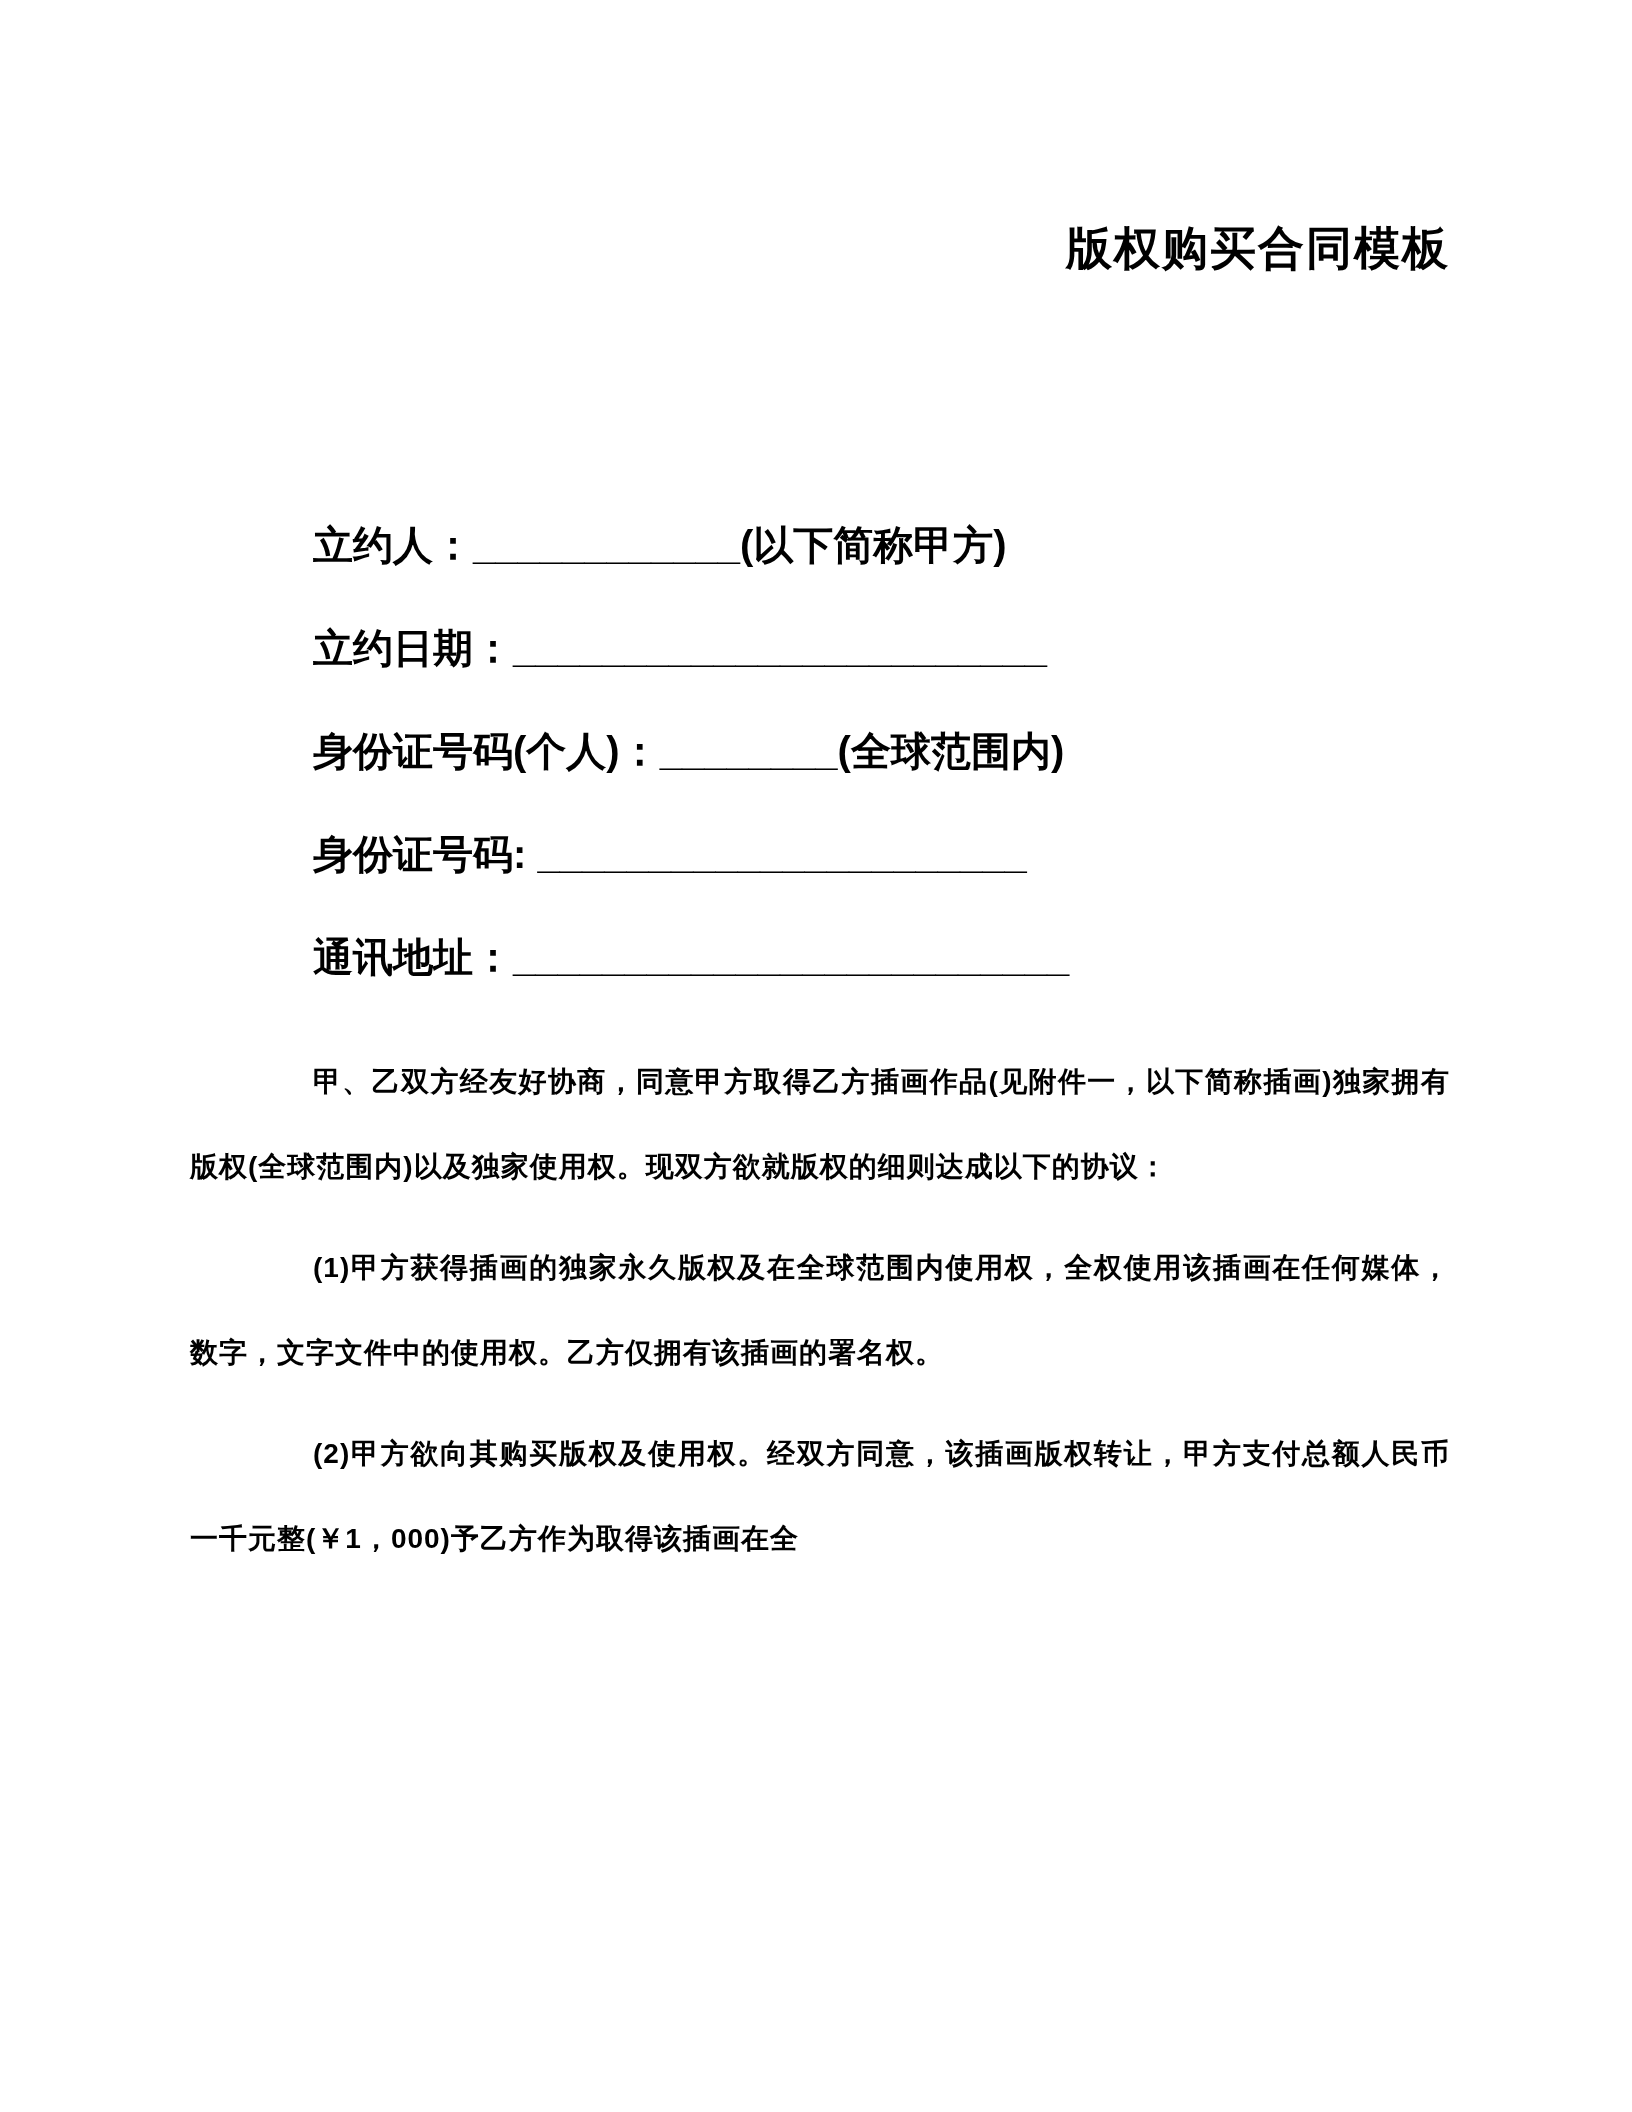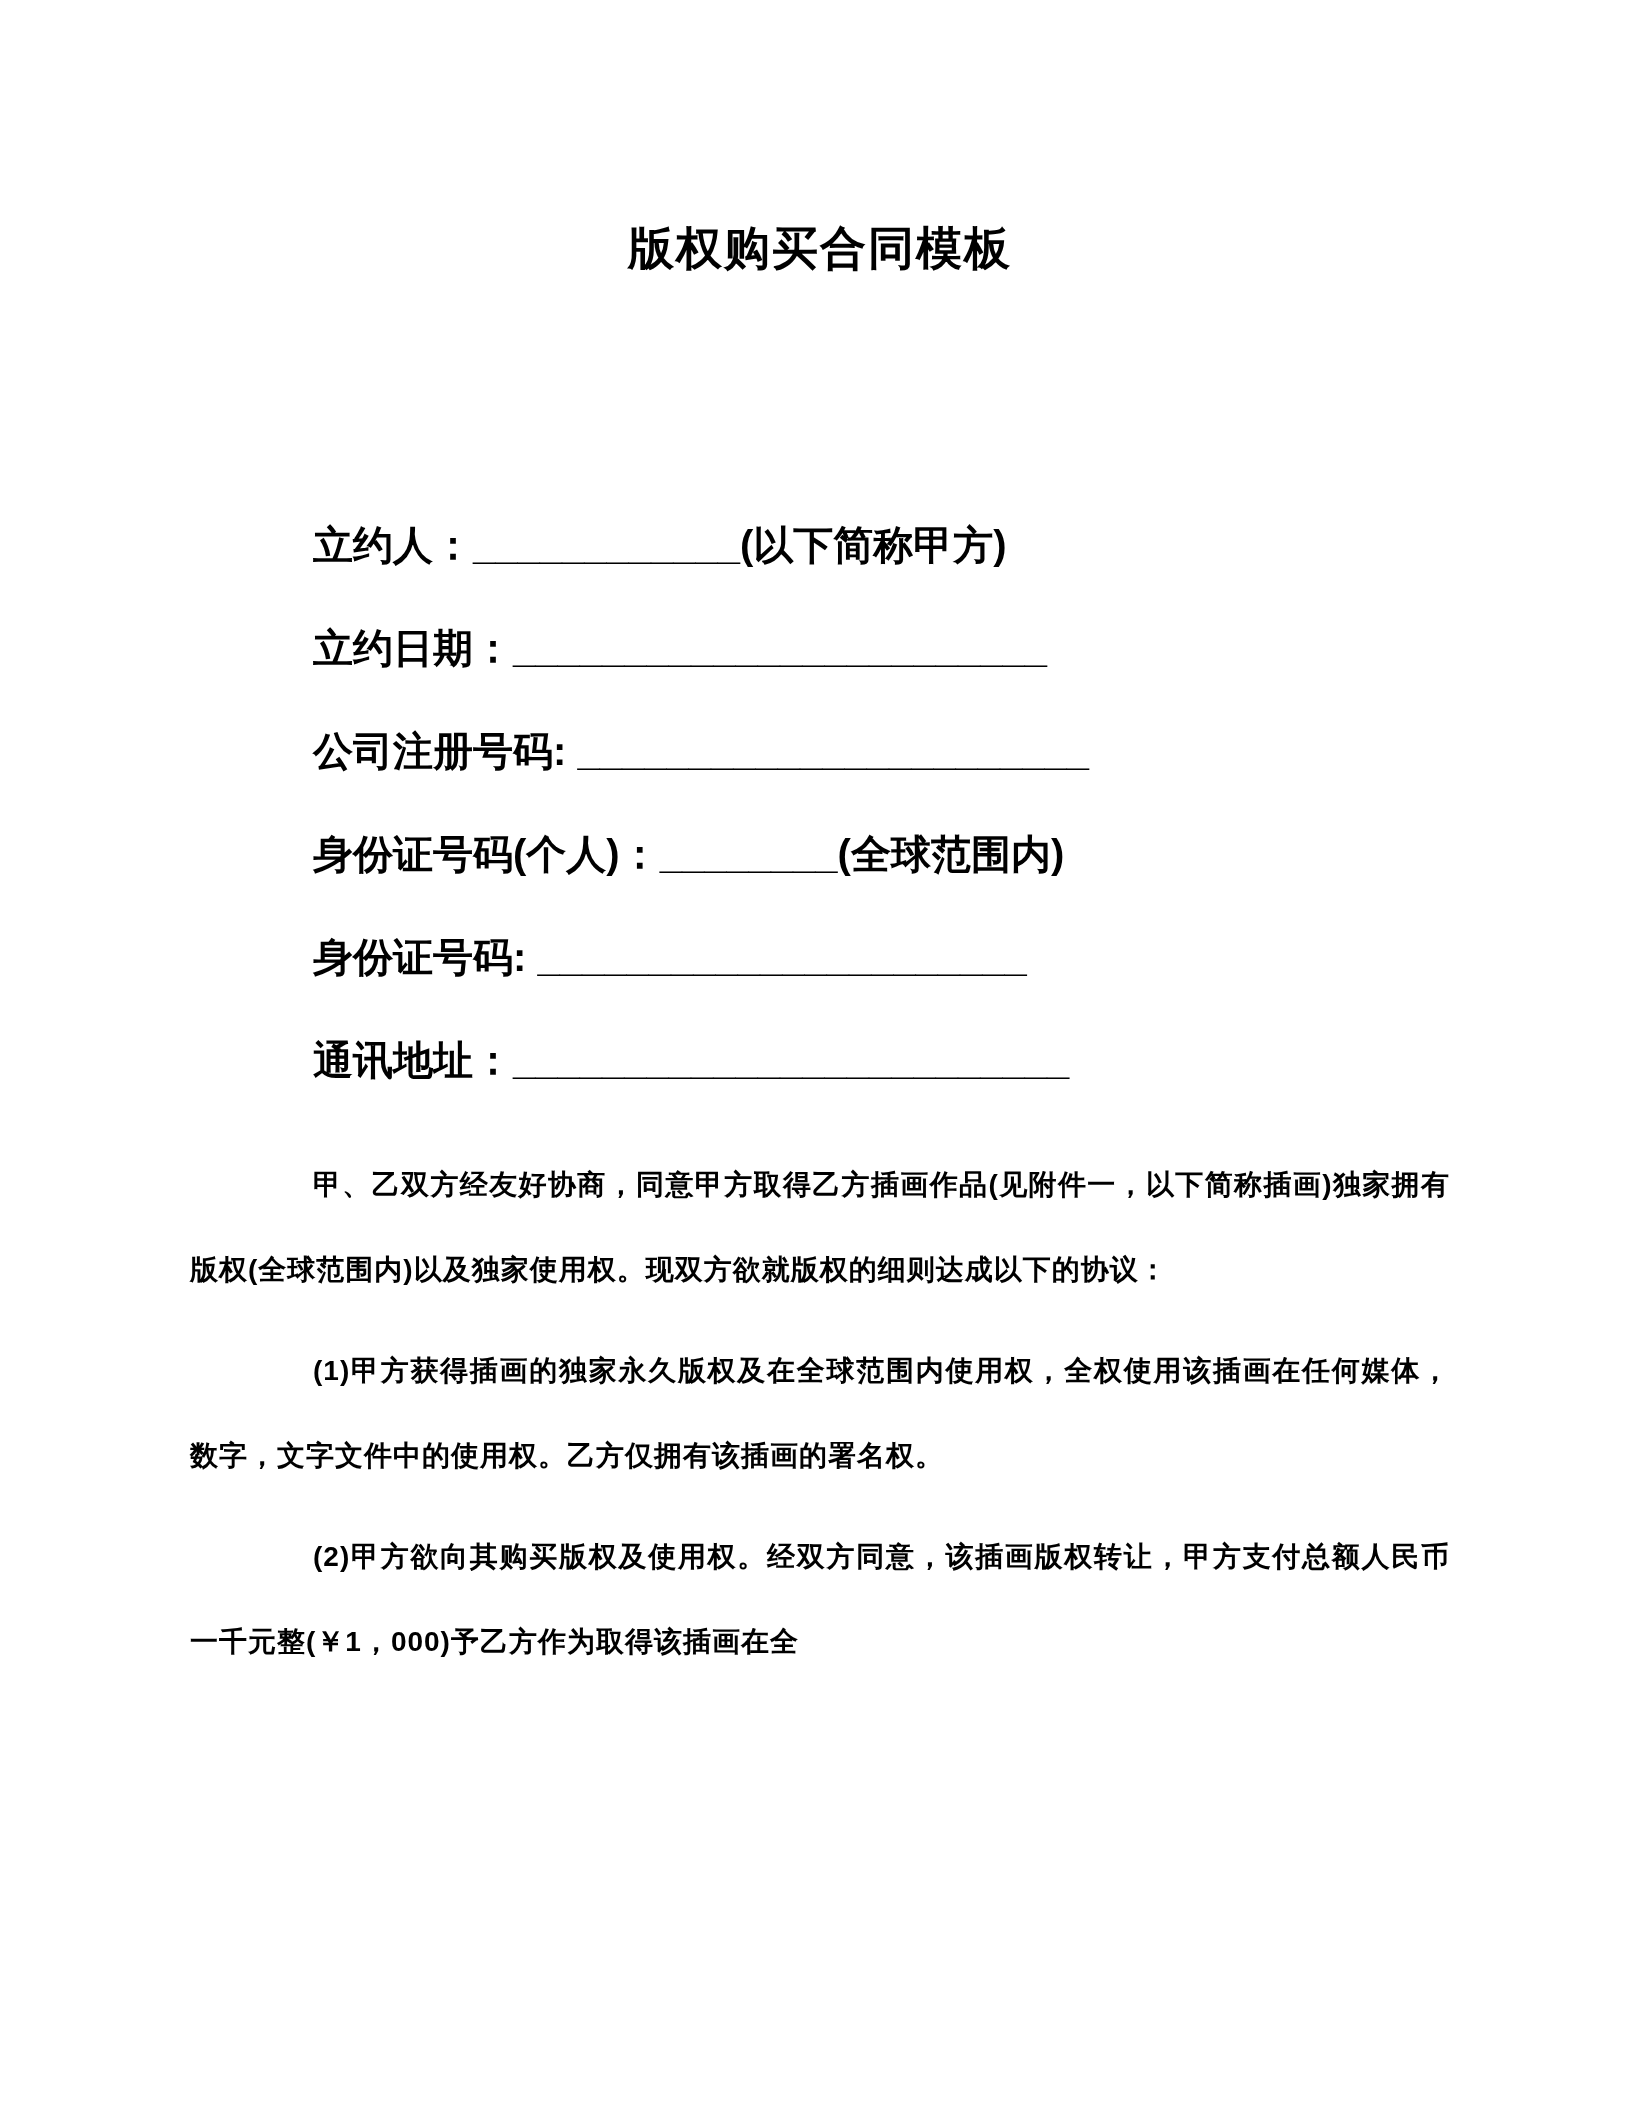--- a/index.html
+++ b/index.html
@@ -17,21 +17,21 @@
     font-weight: bold;
     overflow: hidden;
     box-sizing: border-box;
     padding: 0 182px 0 190px;
   }
   .doc-title {
     margin: 0;
     padding-top: 224px;
     font-size: 46px;
     line-height: 48px;
-    text-align: center;
+    text-align: right;
     letter-spacing: 2px;
     color: #000000;
   }
   .fields {
     margin-top: 252px;
     margin-left: 123px;
   }
   .field-line {
     font-size: 40px;
     line-height: 42px;
@@ -64,23 +64,20 @@
   <div class="fields">
 
     <div class="field-line">
       <span>立约人：</span><span class="blank">____________</span><span>(以下简称甲方)</span>
     </div>
 
     <div class="field-line">
       <span>立约日期：</span><span class="blank">________________________</span><span></span>
     </div>
 
-    <div class="field-line">
-      <span>公司注册号码: </span><span class="blank">_______________________</span><span></span>
-    </div>
 
 
     <div class="field-line">
       <span>身份证号码(个人)：</span><span class="blank">________</span><span>(全球范围内)</span>
     </div>
 
     <div class="field-line">
       <span>身份证号码: </span><span class="blank">______________________</span><span></span>
     </div>
 

